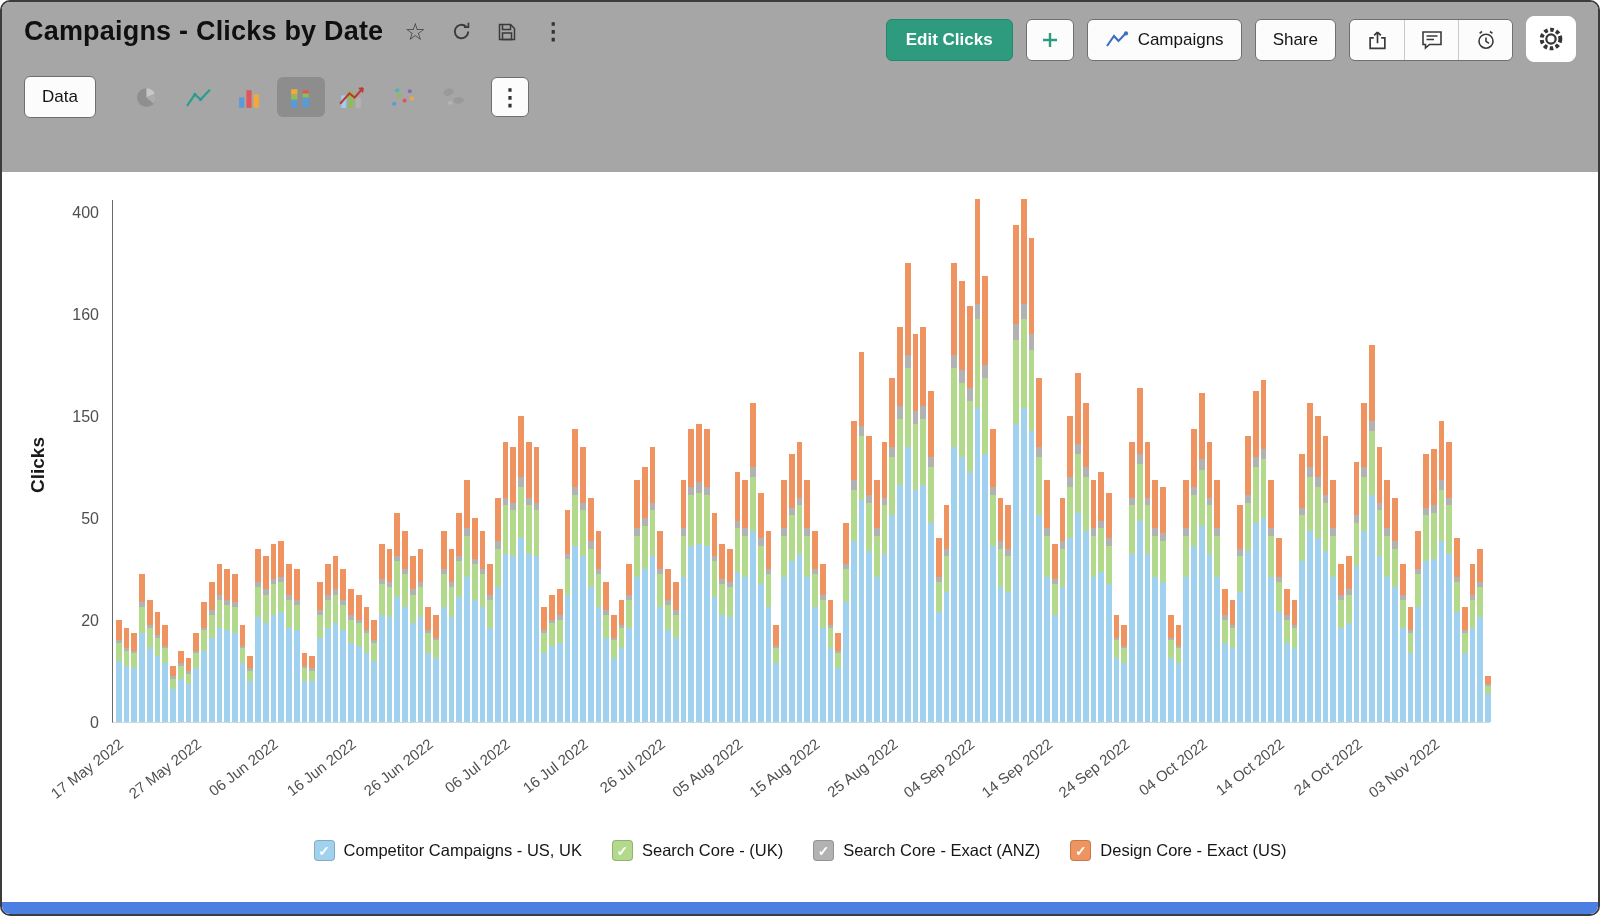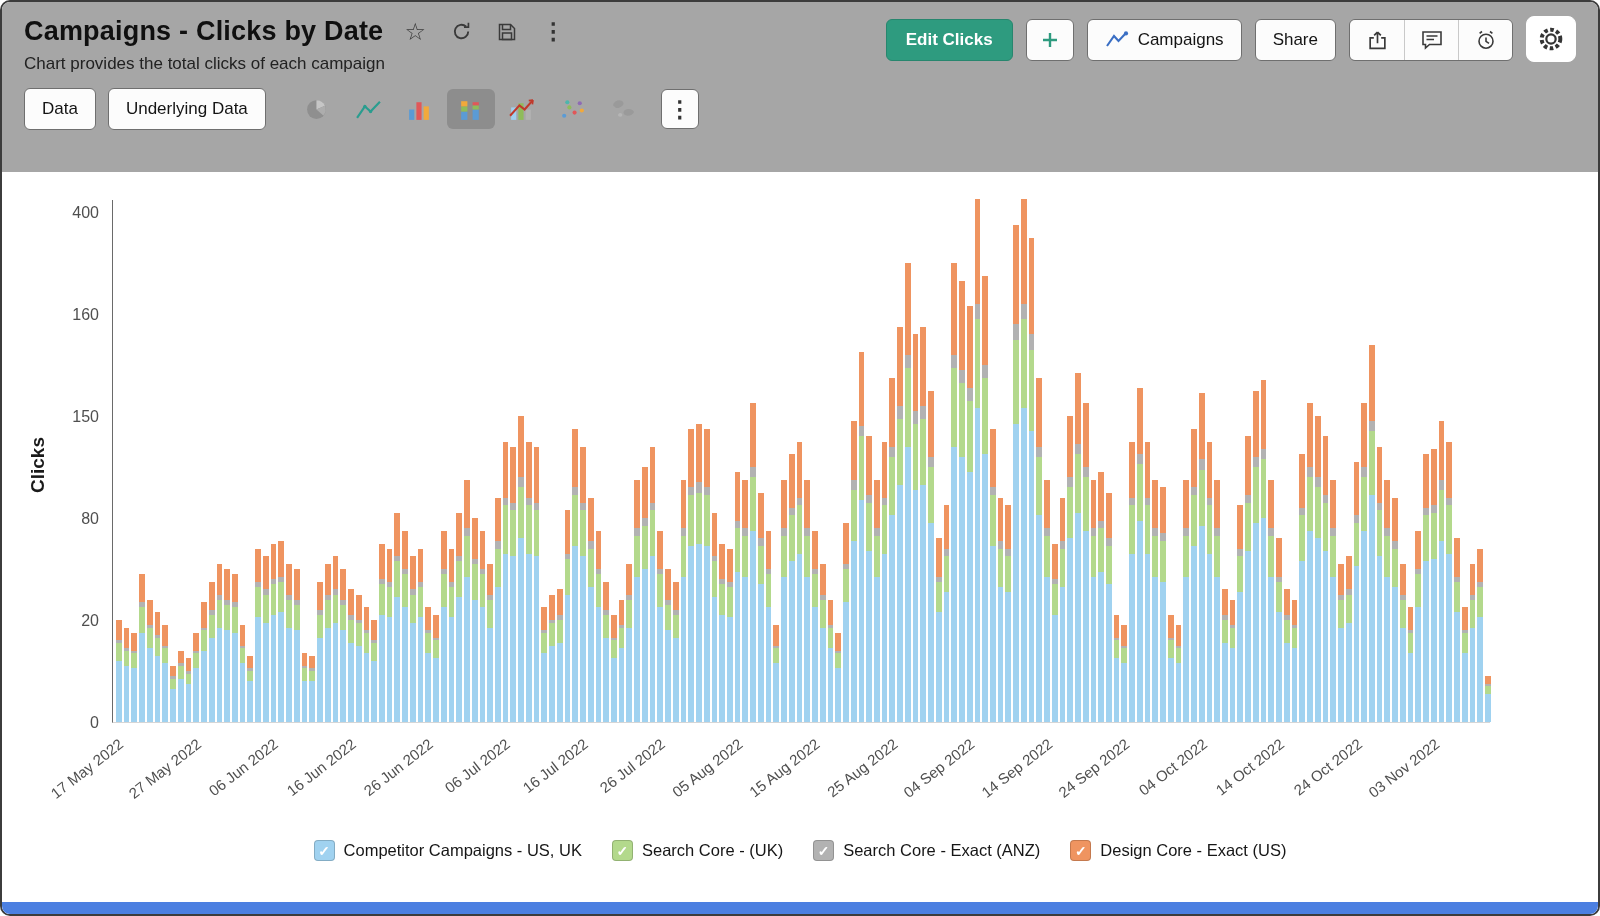--- a/index.html
+++ b/index.html
@@ -116,21 +116,20 @@
             <svg width="20" height="20" viewBox="0 0 20 20" fill="none" stroke="#3a3a3a" stroke-width="1.5">
               <path d="M2.5 2.5h11l4 4v11h-15z"></path>
               <path d="M5.5 2.5v5h8v-5"></path>
               <rect x="5.5" y="11" width="9" height="6.5"></rect>
             </svg>
           </span>
           <span class="t-icon">
               <span class="kebab">⋮</span>
             </span>
         </div>
-        <div class="subtitle">Chart provides the total clicks of each campaign</div>
       </div>
 
       <div class="actions">
         <button class="btn btn-green" style="background: rgb(46, 155, 127);">Edit Clicks</button>
         <button class="btn btn-plus">
           <span>
             <svg width="20" height="20" viewBox="0 0 20 20">
                 <path d="M10 3v14M3 10h14" stroke="#2e9b7f" stroke-width="2.4"></path>
               </svg>
           </span>
@@ -182,21 +181,20 @@
               <circle cx="12" cy="12" r="8" fill="none" stroke="#353535" stroke-width="3.4" stroke-dasharray="3.1 2.15"></circle>
               <circle cx="12" cy="12" r="4" fill="none" stroke="#353535" stroke-width="1.9"></circle>
             </svg>
           </span>
         </button>
       </div>
     </div>
 
     <div class="toolbar">
       <button class="btn">Data</button>
-      <button class="btn">Underlying Data</button>
 
       <div class="chart-types">
         <button class="ct-btn">
           <span>
             <svg width="27" height="25" viewBox="0 0 24 24">
               <circle cx="11" cy="12" r="9" fill="#8f8f8f"></circle>
               <path d="M11 12V3a9 9 0 0 1 8.2 5.3z" fill="#c6c6c6"></path>
               <path d="M11 12l8.2-3.7a9 9 0 0 1-1.6 9.4z" fill="#adadad"></path>
             </svg>
           </span>
@@ -1341,21 +1339,21 @@
             <div class="bar">
               <div class="seg" style="height: 28.05px; background: rgb(160, 210, 240);"></div>
               <div class="seg" style="height: 7.65px; background: rgb(179, 217, 140);"></div>
               <div class="seg" style="height: 2.55px; background: rgb(178, 178, 178);"></div>
               <div class="seg" style="height: 7.65px; background: rgb(239, 148, 96);"></div>
             </div>
           </div>
         <div id="yTicks">
             <div class="ytick" style="bottom: -10px;">0</div>
             <div class="ytick" style="bottom: 92px;">20</div>
-            <div class="ytick" style="bottom: 194px;">80</div>
+            <div class="ytick" style="bottom: 194px;">50</div>
             <div class="ytick" style="bottom: 296px;">150</div>
             <div class="ytick" style="bottom: 398px;">160</div>
             <div class="ytick" style="bottom: 500px;">400</div>
           </div>
       </div>
       <div class="x-labels" id="xLabels">
           <div class="xtick" style="left: 0.280899%;">
             <span>17 May 2022</span>
           </div>
           <div class="xtick" style="left: 5.89888%;">

